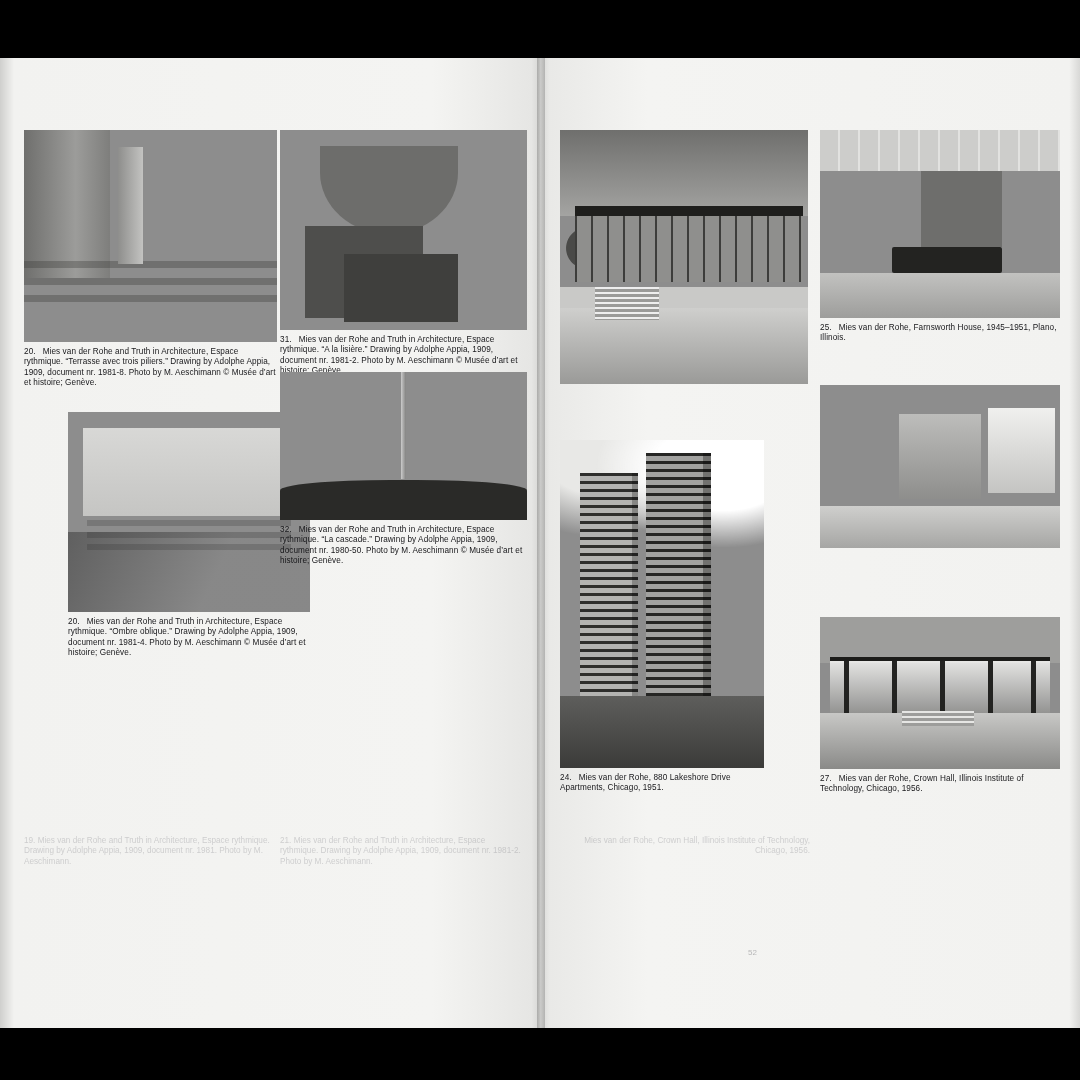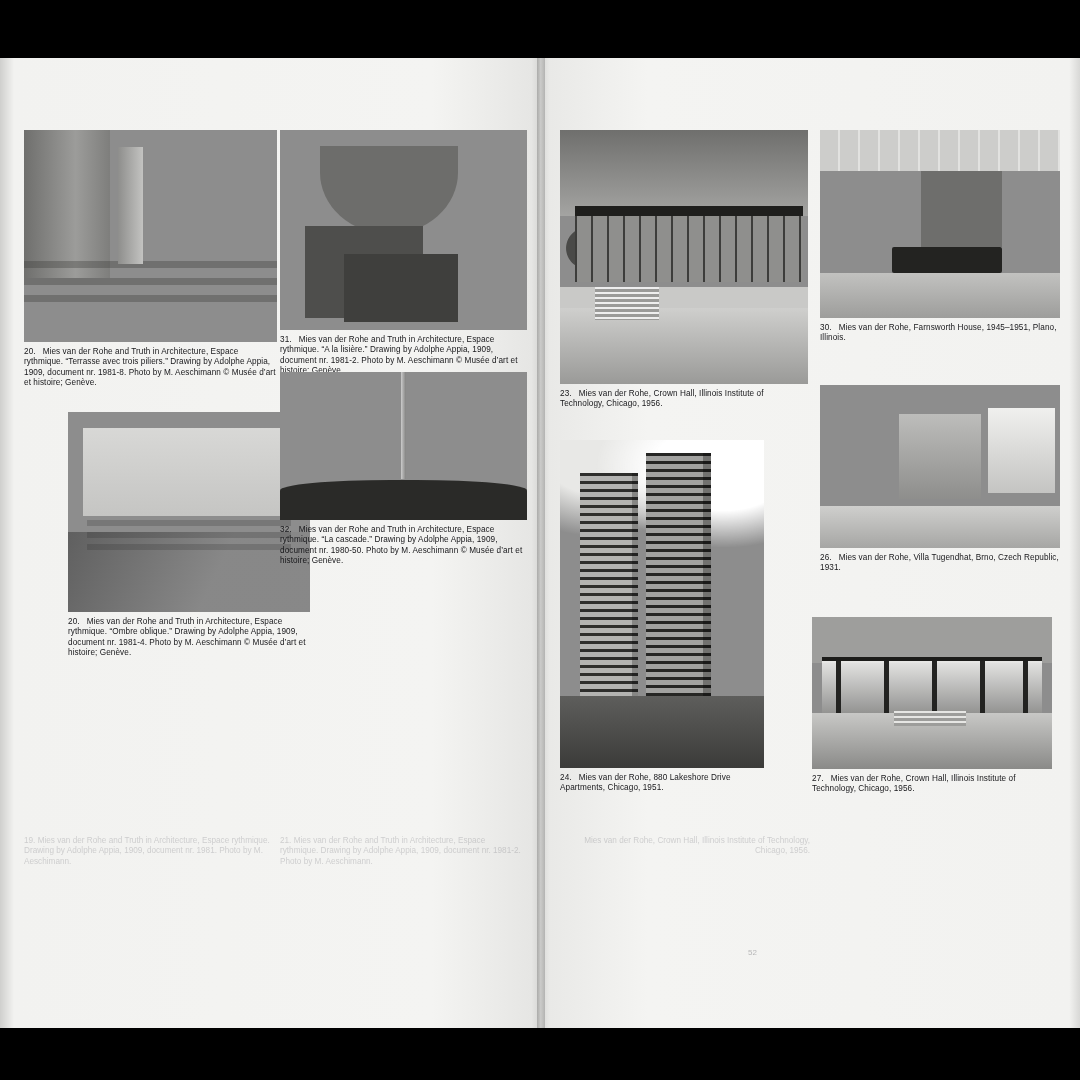--- a/index.html
+++ b/index.html
@@ -259,23 +259,20 @@
       <div class="fig" style="left:20px; top:72px; width:248px;">
         <div class="photo p23" style="height:254px;">
           <div class="sky"></div>
           <div class="trees"></div>
           <div class="roof"></div>
           <div class="glass"></div>
           <div class="plinth"></div>
           <div class="ground"></div>
           <div class="stairs"></div>
         </div>
-        <div class="cap">
-          <span class="num">23.</span><span>Mies van der Rohe, Crown Hall, Illinois Institute of Technology, Chicago, 1956.</span>
-        </div>
       </div>
 
       <div class="fig" style="left:20px; top:382px; width:204px;">
         <div class="photo p24" style="height:328px;">
           <div class="clouds"></div>
           <div class="towerA"></div>
           <div class="towerB"></div>
           <div class="ground"></div>
         </div>
         <div class="cap">
@@ -284,36 +281,33 @@
       </div>
 
       <div class="fig" style="left:280px; top:72px; width:240px;">
         <div class="photo p25" style="height:188px;">
           <div class="ceil"></div>
           <div class="core"></div>
           <div class="couch"></div>
           <div class="floor"></div>
         </div>
         <div class="cap">
-          <span class="num">30.</span><span>Mies van der Rohe, Farnsworth House, 1945–1951, Plano, Illinois.</span>
+          <span class="num">25.</span><span>Mies van der Rohe, Farnsworth House, 1945–1951, Plano, Illinois.</span>
         </div>
       </div>
 
       <div class="fig" style="left:280px; top:327px; width:240px;">
         <div class="photo p26" style="height:163px;">
           <div class="panel"></div>
           <div class="win"></div>
           <div class="floor"></div>
         </div>
-        <div class="cap">
-          <span class="num">26.</span><span>Mies van der Rohe, Villa Tugendhat, Brno, Czech Republic, 1931.</span>
-        </div>
-      </div>
-
-      <div class="fig" style="left:272px; top:559px; width:240px;">
+      </div>
+
+      <div class="fig" style="left:280px; top:559px; width:240px;">
         <div class="photo p27" style="height:152px;">
           <div class="sky"></div>
           <div class="glass"></div>
           <div class="roof"></div>
           <div class="col" style="left:10%;"></div>
           <div class="col" style="left:30%;"></div>
           <div class="col" style="left:50%;"></div>
           <div class="col" style="left:70%;"></div>
           <div class="col" style="left:88%;"></div>
           <div class="ground"></div>

